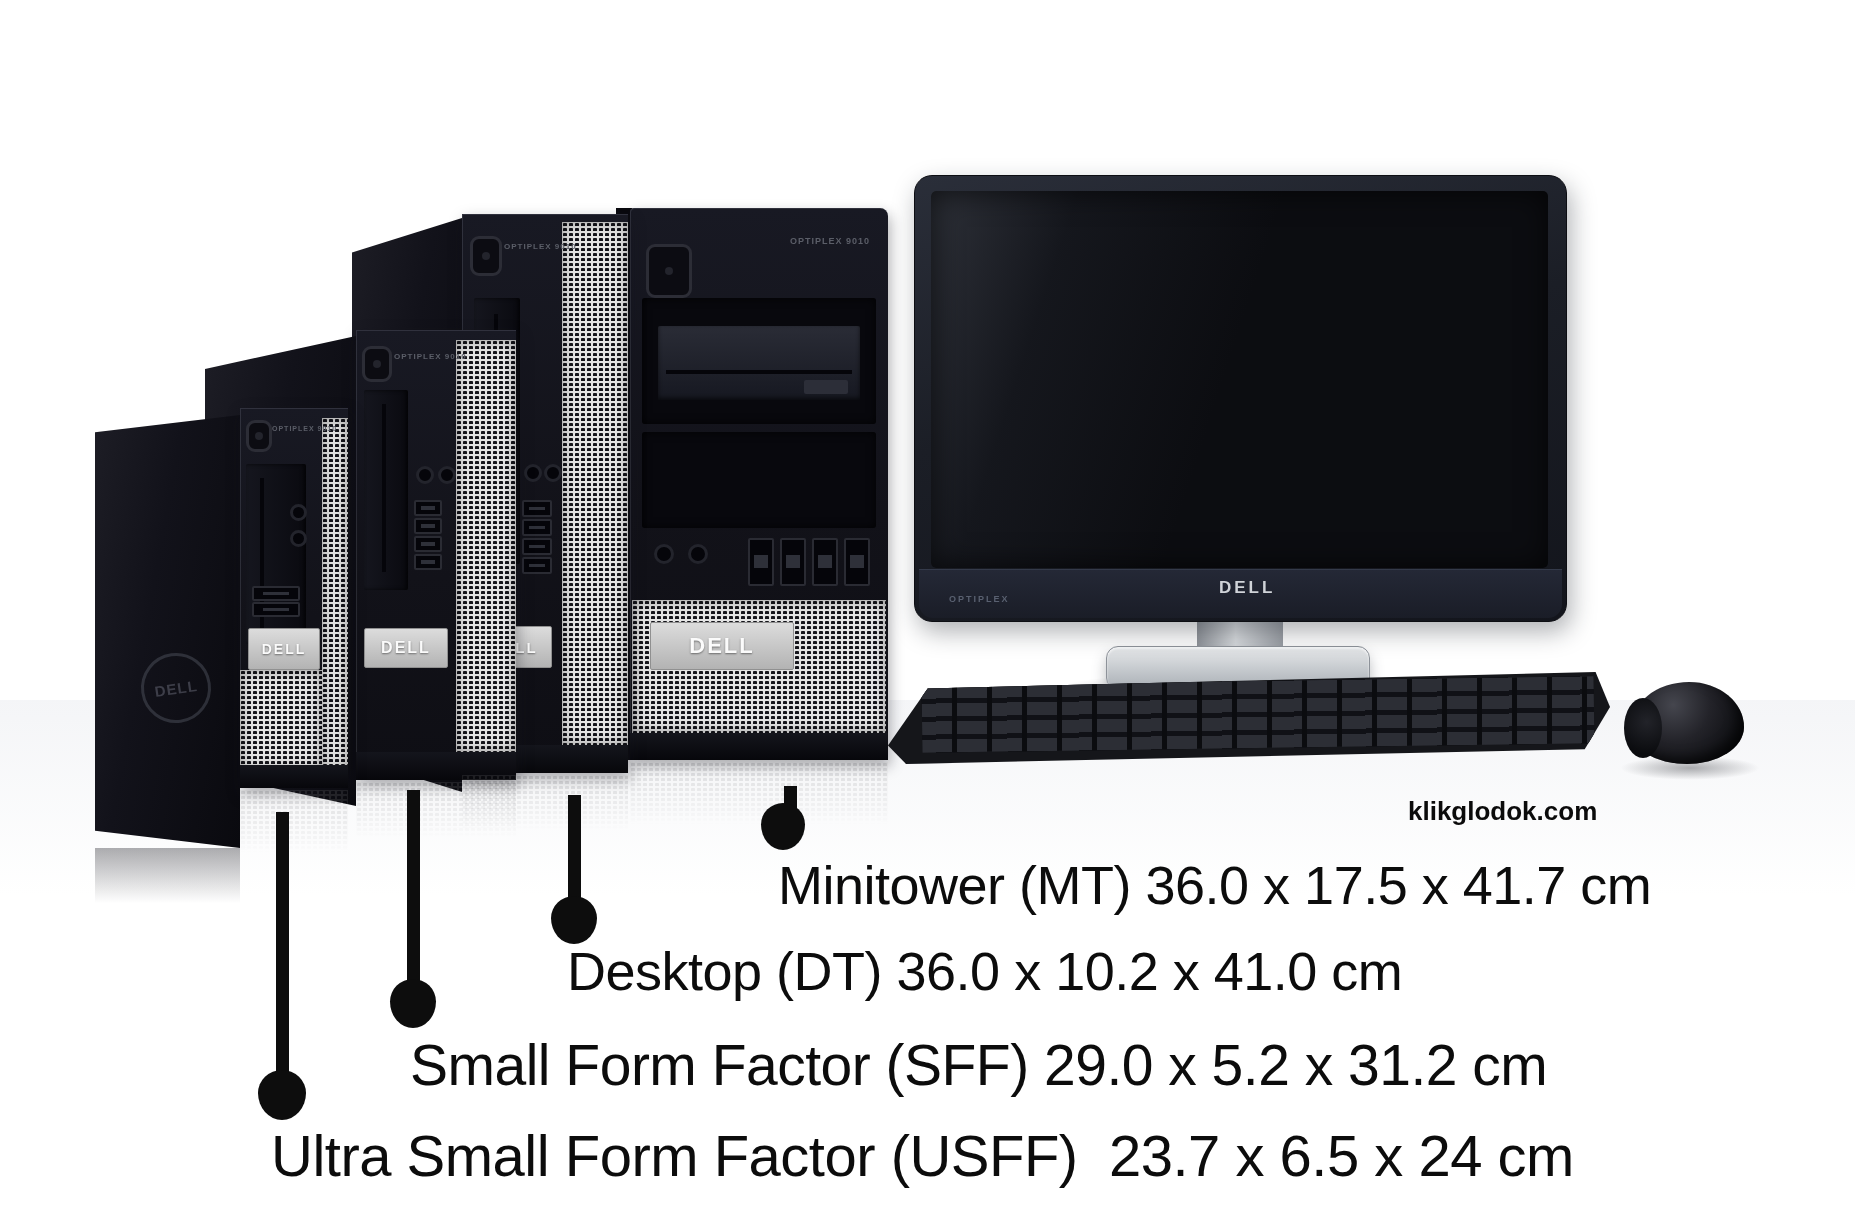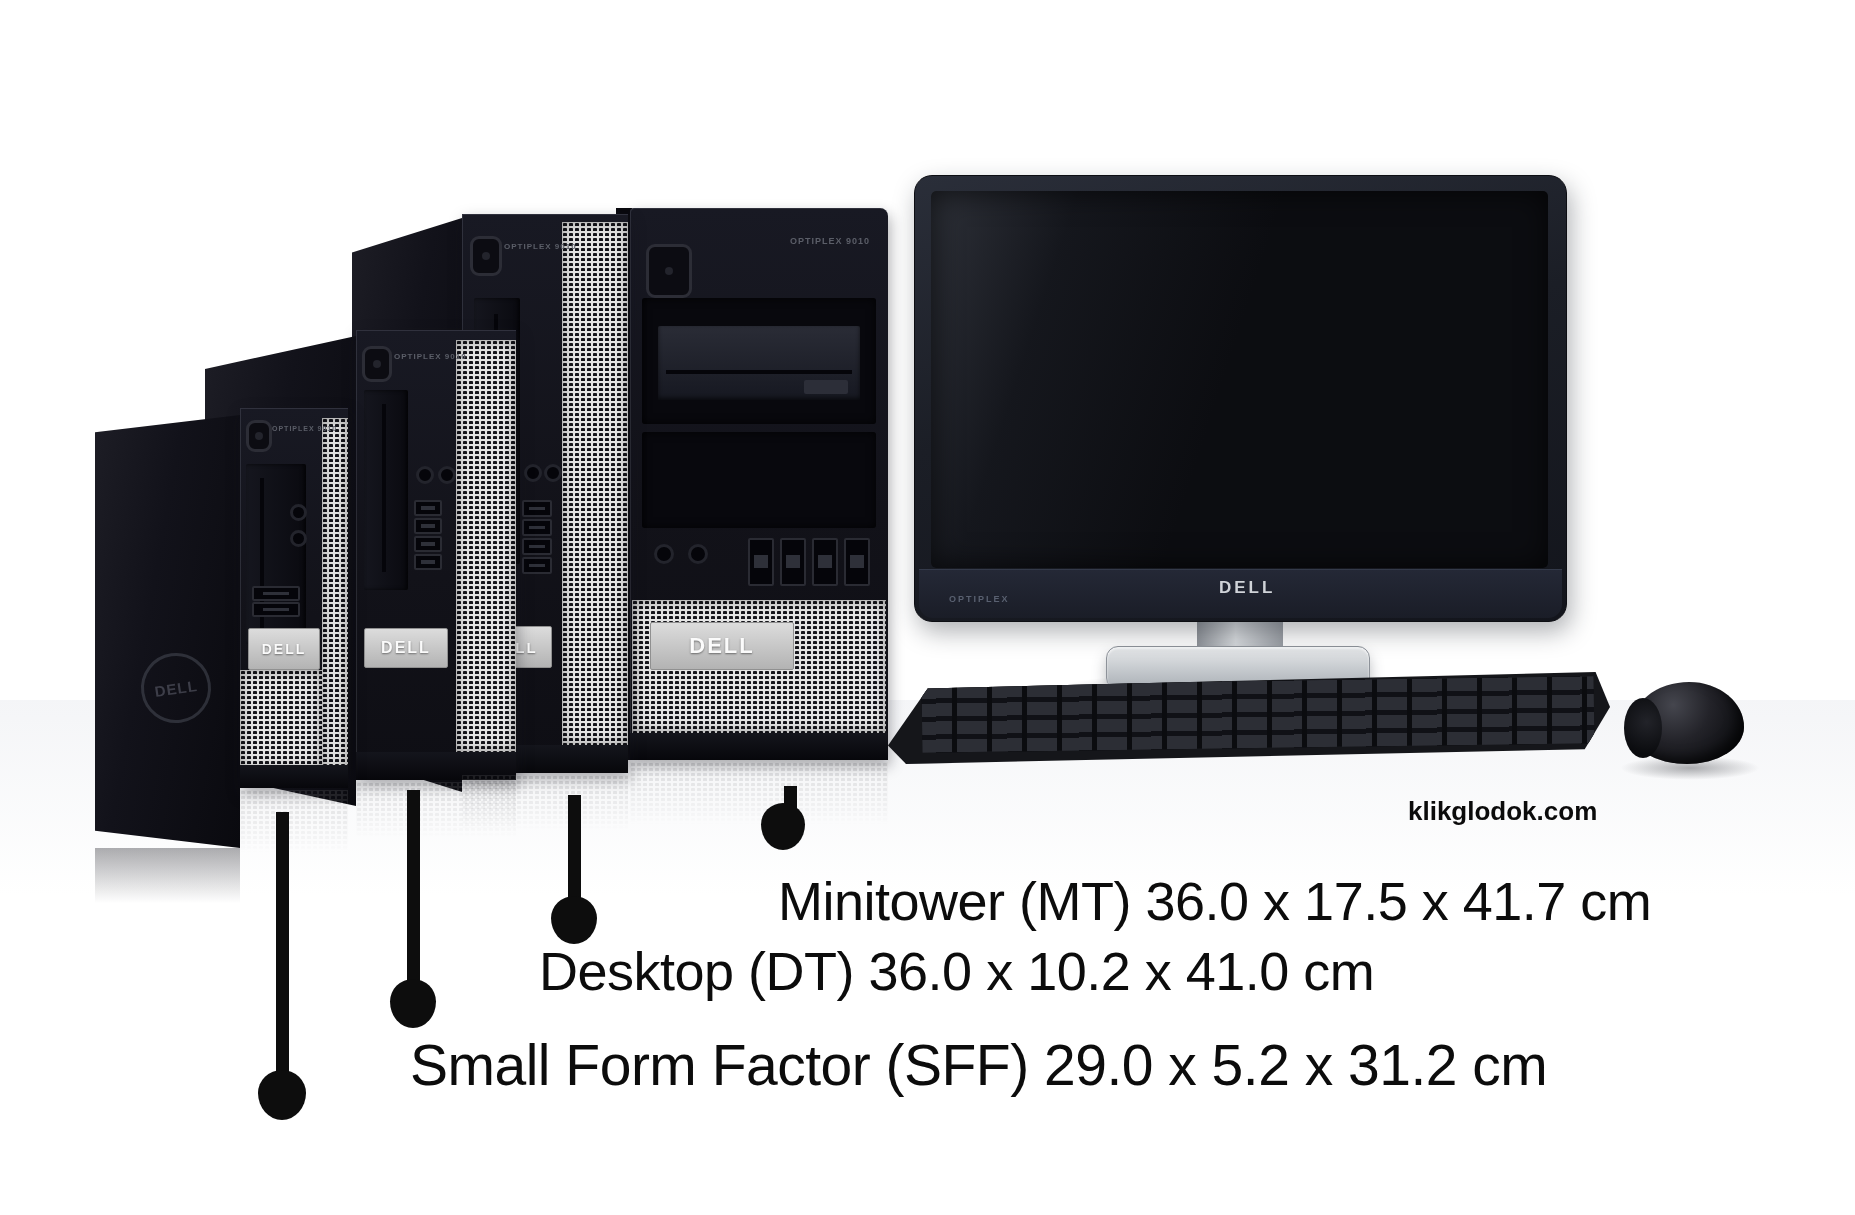--- a/index.html
+++ b/index.html
@@ -210,17 +210,18 @@
 
   <div class="abs stem" style="left:568px;top:795px;width:13px;height:105px;"></div>
   <div class="abs dot" style="left:551px;top:896px;width:46px;height:48px;"></div>
 
   <div class="abs stem" style="left:407px;top:790px;width:13px;height:192px;"></div>
   <div class="abs dot" style="left:390px;top:979px;width:46px;height:49px;"></div>
 
   <div class="abs stem" style="left:276px;top:812px;width:13px;height:261px;"></div>
   <div class="abs dot" style="left:258px;top:1070px;width:48px;height:50px;"></div>
 
-  <div class="abs dim-label" style="left:778px;top:858px;font-size:54px;margin-top:16px;">Minitower (MT) 36.0 x 17.5 x 41.7 cm</div>
-  <div class="abs dim-label" style="left:539px;top:944px;font-size:54px;">Desktop (DT) 36.0 x 10.2 x 41.0 cm</div>
+  <div class="abs dim-label" style="left:778px;top:858px;font-size:54px;">Minitower (MT) 36.0 x 17.5 x 41.7 cm</div>
+  <div class="abs dim-label" style="left:567px;top:944px;font-size:54px;">Desktop (DT) 36.0 x 10.2 x 41.0 cm</div>
   <div class="abs dim-label" style="left:410px;top:1037px;font-size:57px;">Small Form Factor (SFF) 29.0 x 5.2 x 31.2 cm</div>
+  <div class="abs dim-label" style="left:271px;top:1127px;font-size:58px;">Ultra Small Form Factor (USFF)  23.7 x 6.5 x 24 cm</div>
 
 </div>
 
 </body></html>

